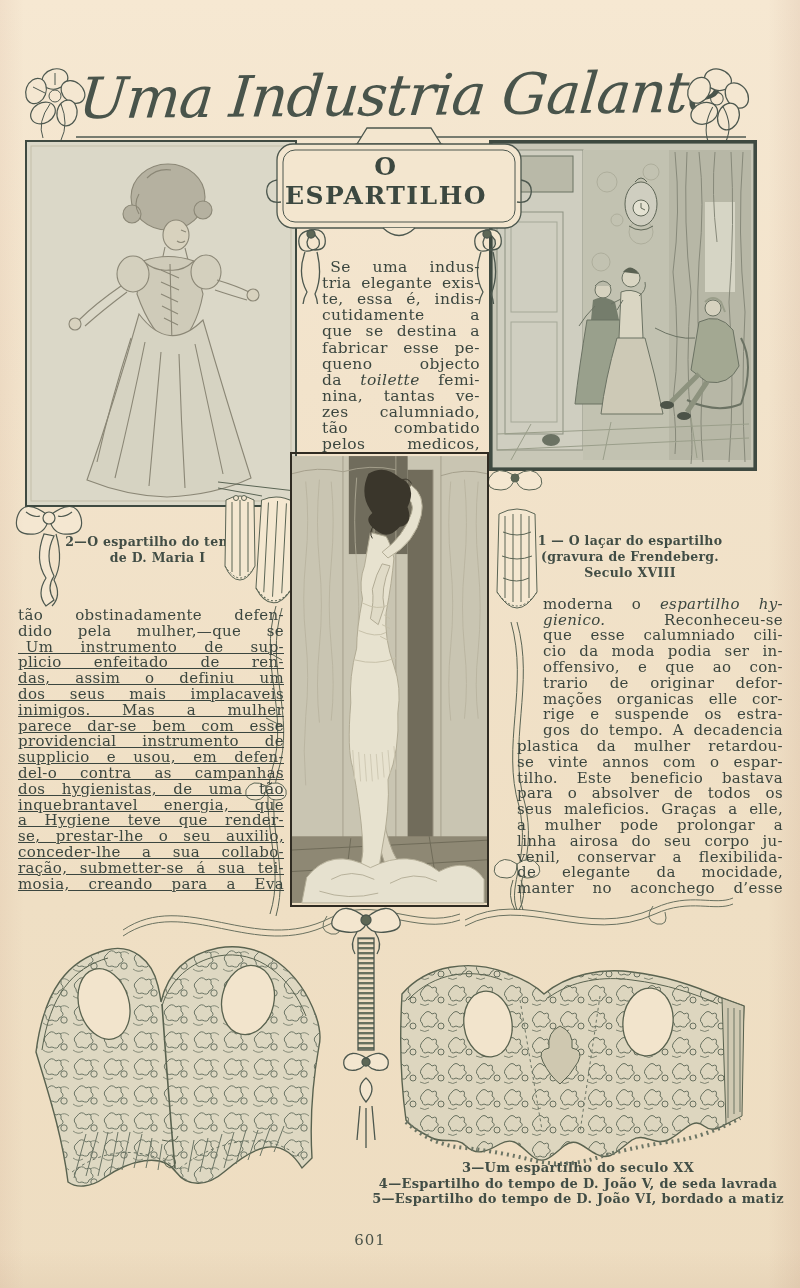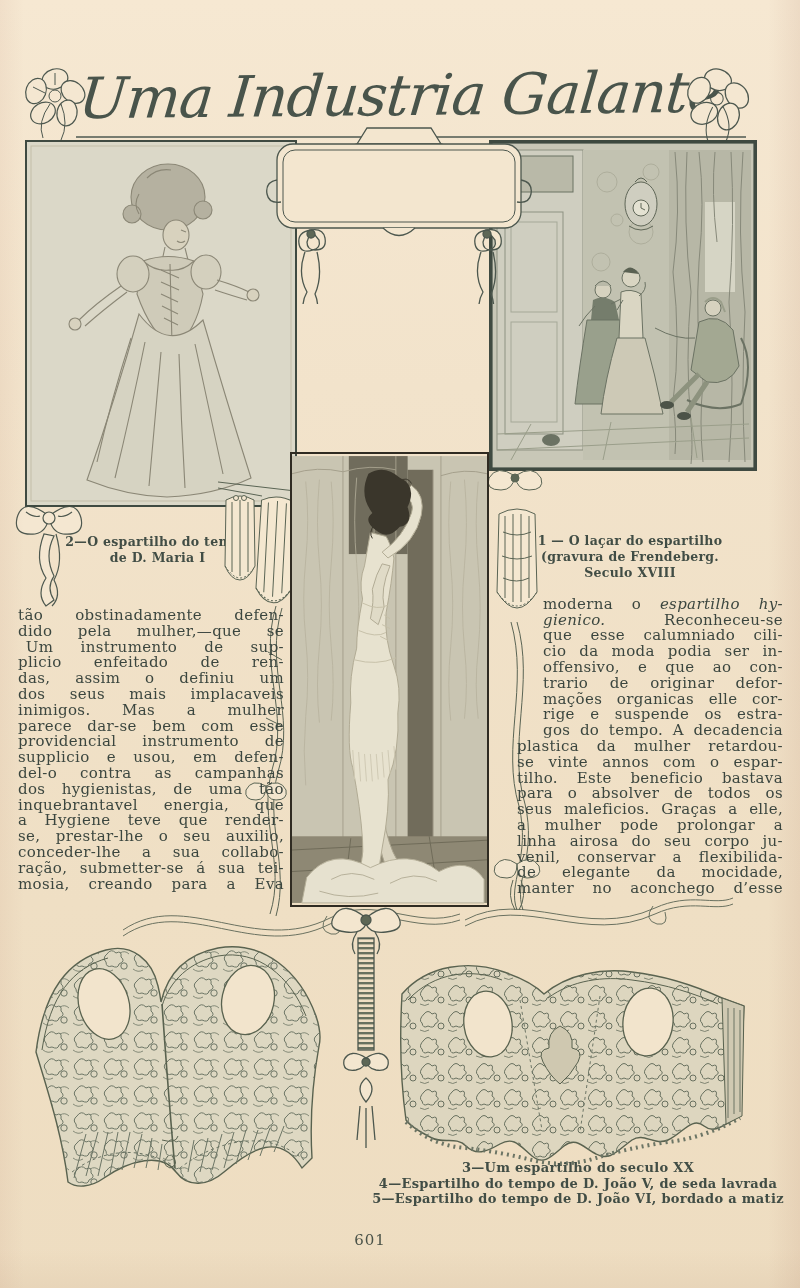--- a/index.html
+++ b/index.html
@@ -73,20 +73,21 @@
         <path d="M120 104 Q136 119 152 104"></path>
         <path d="M48 106 q-14 2 -12 14 q2 10 14 6 q8 -2 6 -10 z M48 106 q12 -2 14 8 q2 12 -10 12 q-8 0 -8 -8 z"></path>
         <circle cx="48" cy="110" r="4" fill="#5d6756"></circle>
         <path d="M42 128 q-8 22 2 40 q-8 14 0 26 M54 128 q6 24 -2 42 q6 14 -2 26" fill="none"></path>
         <path d="M224 106 q-14 2 -12 14 q2 10 14 6 q8 -2 6 -10 z M224 106 q12 -2 14 8 q2 12 -10 12 q-8 0 -8 -8 z"></path>
         <circle cx="224" cy="110" r="4" fill="#5d6756"></circle>
         <path d="M218 128 q-8 22 2 40 q-8 14 0 26 M230 128 q6 24 -2 42 q6 14 -2 26" fill="none"></path>
       </g>
     </svg>
   </div>
+  <div class="abs banner-text" style="left:281px;top:152px;width:210px;z-index:4;">O ESPARTILHO</div>
 
   <div class="abs plate" style="left:25px;top:140px;z-index:2;">
     <svg width="268" height="363" viewBox="0 0 268 363">
       <rect width="268" height="363" fill="#dbd8c8"></rect>
       <rect x="4" y="4" width="260" height="355" fill="none" stroke="#c3bda8"></rect>
       <g stroke="#8b8776" stroke-width="1.1" fill="none">
         <ellipse cx="141" cy="55" rx="37" ry="33" fill="#b5b1a0"></ellipse>
         <circle cx="105" cy="72" r="9" fill="#b5b1a0"></circle>
         <circle cx="176" cy="68" r="9" fill="#b5b1a0"></circle>
         <path d="M120 36 q10 -10 24 -8 M112 52 q-6 10 0 20"></path>
@@ -159,20 +160,34 @@
       <path d="M204 196 q-18 2 -40 -10" stroke="#6b7263" fill="none"></path>
 
       <g stroke="#9a9e8a" fill="none">
         <path d="M6 292 L258 282 M6 308 L258 296 M40 282 L20 318 M120 280 L112 318 M200 276 L206 316"></path>
       </g>
       <ellipse cx="60" cy="298" rx="9" ry="6" fill="#6b7263"></ellipse>
       <rect x="0.8" y="0.8" width="262.4" height="325.4" fill="none" stroke="#3f4a41" stroke-width="1.6"></rect>
     </svg>
   </div>
 
+  <div class="abs txt intro" style="left:322px;top:243px;z-index:4;">
+    <span> Se uma indus-
+tria elegante exis-
+te, essa é, indis-
+cutidamente a
+que se destina a
+fabricar esse pe-
+queno objecto
+da </span><span class="it">toilette</span><span> femi-
+nina, tantas ve-
+zes calumniado,
+tão combatido
+pelos medicos,</span>
+  </div>
 
   <div class="abs" style="left:14px;top:490px;">
     <svg width="70" height="118" viewBox="0 0 70 118">
       <g stroke="#4d584f" stroke-width="1.2" fill="#f4e7d1">
         <path d="M35 26 q-26 -20 -32 2 q-4 18 18 16 q12 -2 14 -18 z"></path>
         <path d="M35 26 q26 -20 32 2 q4 18 -18 16 q-12 -2 -14 -18 z"></path>
         <circle cx="35" cy="28" r="6"></circle>
         <path d="M30 44 q-10 26 2 44 q-10 16 0 28 l8 -6 q-8 -12 0 -24 q-10 -20 0 -40 z"></path>
         <path d="M42 44 q8 28 -2 46 q8 16 -2 26" fill="none"></path>
         <path d="M12 22 q8 6 14 4 M58 22 q-8 6 -14 4" fill="none"></path>
@@ -264,21 +279,21 @@
         <path d="M62 300 l2 30 M68 302 l2 30 M74 304 l2 28 M80 304 l2 28 M86 304 l2 26 M92 302 l2 26 M98 300 l2 24 M104 296 l2 24"></path>
       </g>
       <path d="M15 430 Q40 398 80 420 Q120 400 150 424 Q180 408 196 432 L196 456 L10 456 Z" fill="#e6e1cf" stroke="#b5af99"></path>
       <path d="M40 432 q20 -12 44 0 M100 436 q24 -14 48 -2 M28 444 q30 10 60 2" stroke="#b5af99" fill="none"></path>
     </svg>
   </div>
 
   <div class="abs" style="left:18px;top:608px;width:266px;z-index:4;">
     <div class="txt" style="width:266px;">tão obstinadamente defen-
 dido pela mulher,—que se</div>
-    <div class="txt" style="width:266px;"> Um instrumento de sup-
+    <div class="txt" style="width:266px;text-decoration:underline;"> Um instrumento de sup-
 plicio enfeitado de ren-
 das, assim o definiu um
 dos seus mais implacaveis
 inimigos. Mas a mulher
 parece dar-se bem com esse
 providencial instrumento de
 supplicio e usou, em defen-
 del-o contra as campanhas
 dos hygienistas, de uma tão
 inquebrantavel energia, que

